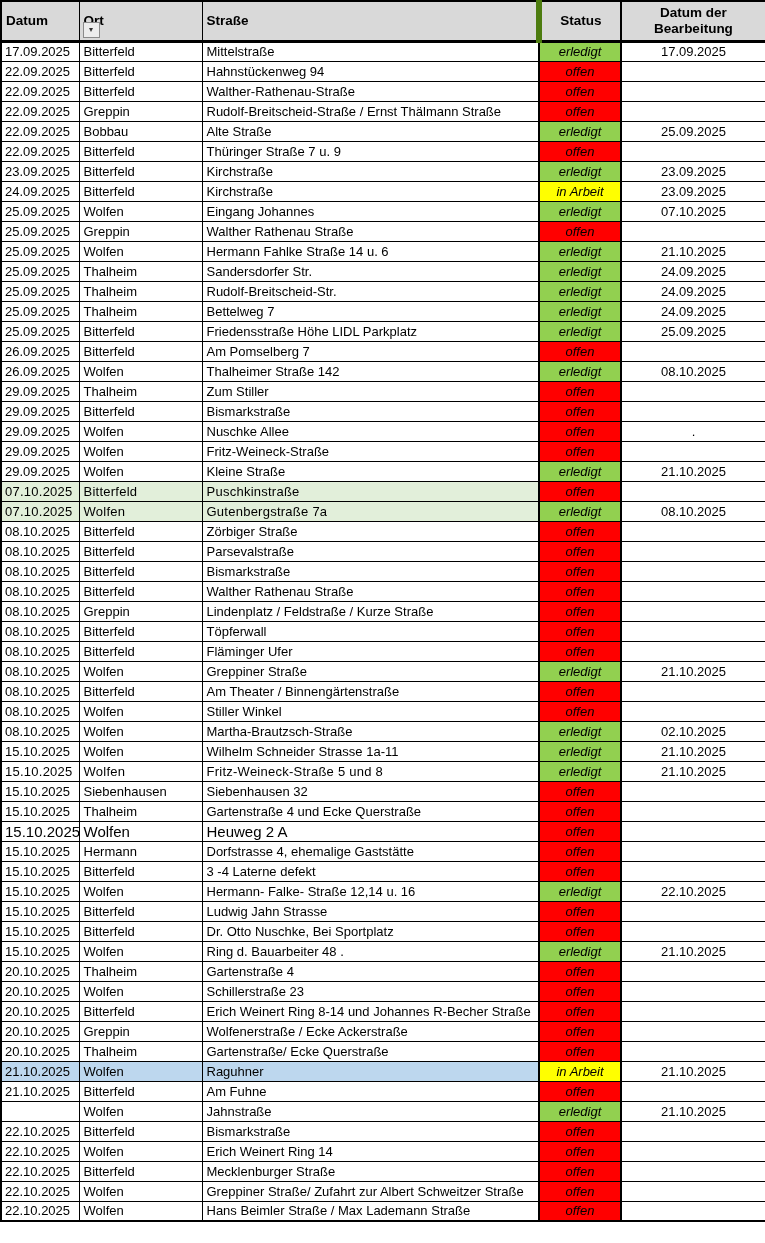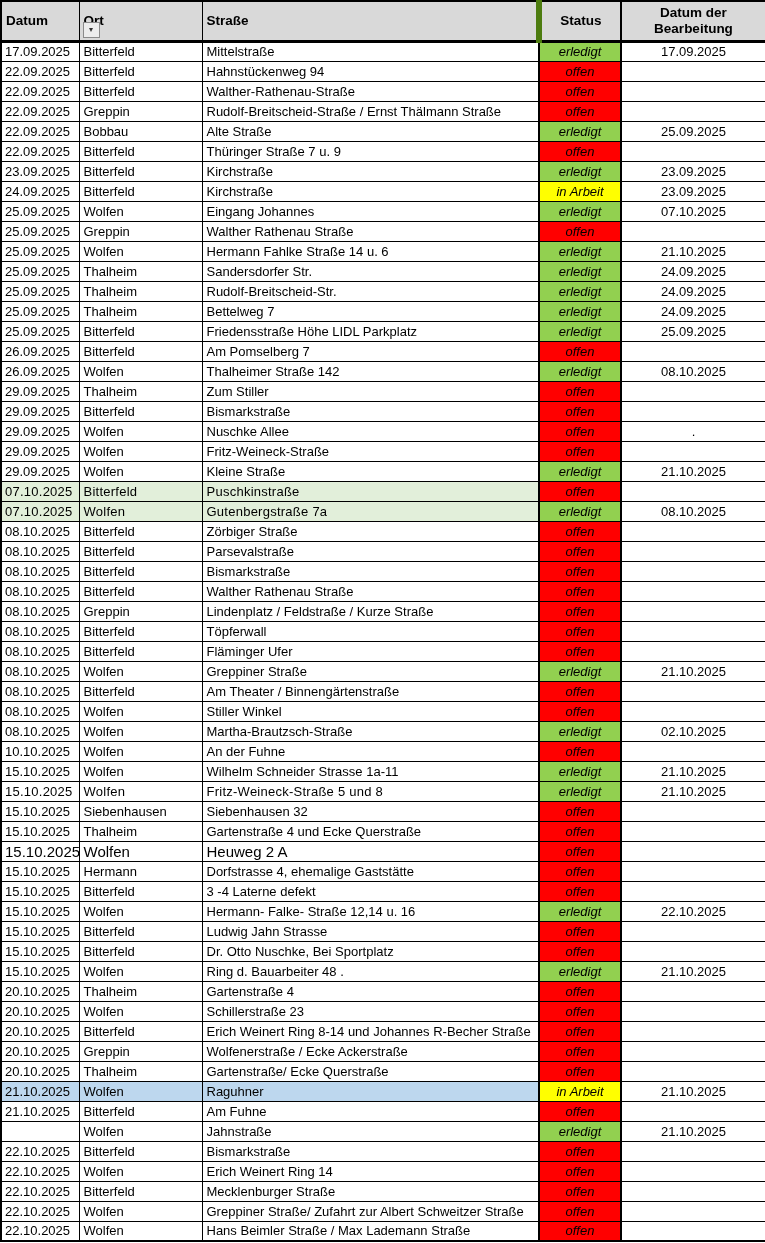--- a/index.html
+++ b/index.html
@@ -303,27 +303,20 @@
     <td class="c-bearb"></td>
   </tr>
         <tr>
     <td class="c-datum">08.10.2025</td>
     <td class="c-ort">Wolfen</td>
     <td class="c-strasse">Martha-Brautzsch-Straße</td>
     <td class="c-status st-erledigt">erledigt</td>
     <td class="c-bearb">02.10.2025</td>
   </tr>
         <tr>
-    <td class="c-datum">10.10.2025</td>
-    <td class="c-ort">Wolfen</td>
-    <td class="c-strasse">An der Fuhne</td>
-    <td class="c-status st-offen">offen</td>
-    <td class="c-bearb"></td>
-  </tr>
-        <tr>
     <td class="c-datum">15.10.2025</td>
     <td class="c-ort">Wolfen</td>
     <td class="c-strasse">Wilhelm Schneider Strasse 1a-11</td>
     <td class="c-status st-erledigt">erledigt</td>
     <td class="c-bearb">21.10.2025</td>
   </tr>
         <tr>
     <td class="c-datum f-wide">15.10.2025</td>
     <td class="c-ort f-wide">Wolfen</td>
     <td class="c-strasse f-wide">Fritz-Weineck-Straße 5 und 8</td>

